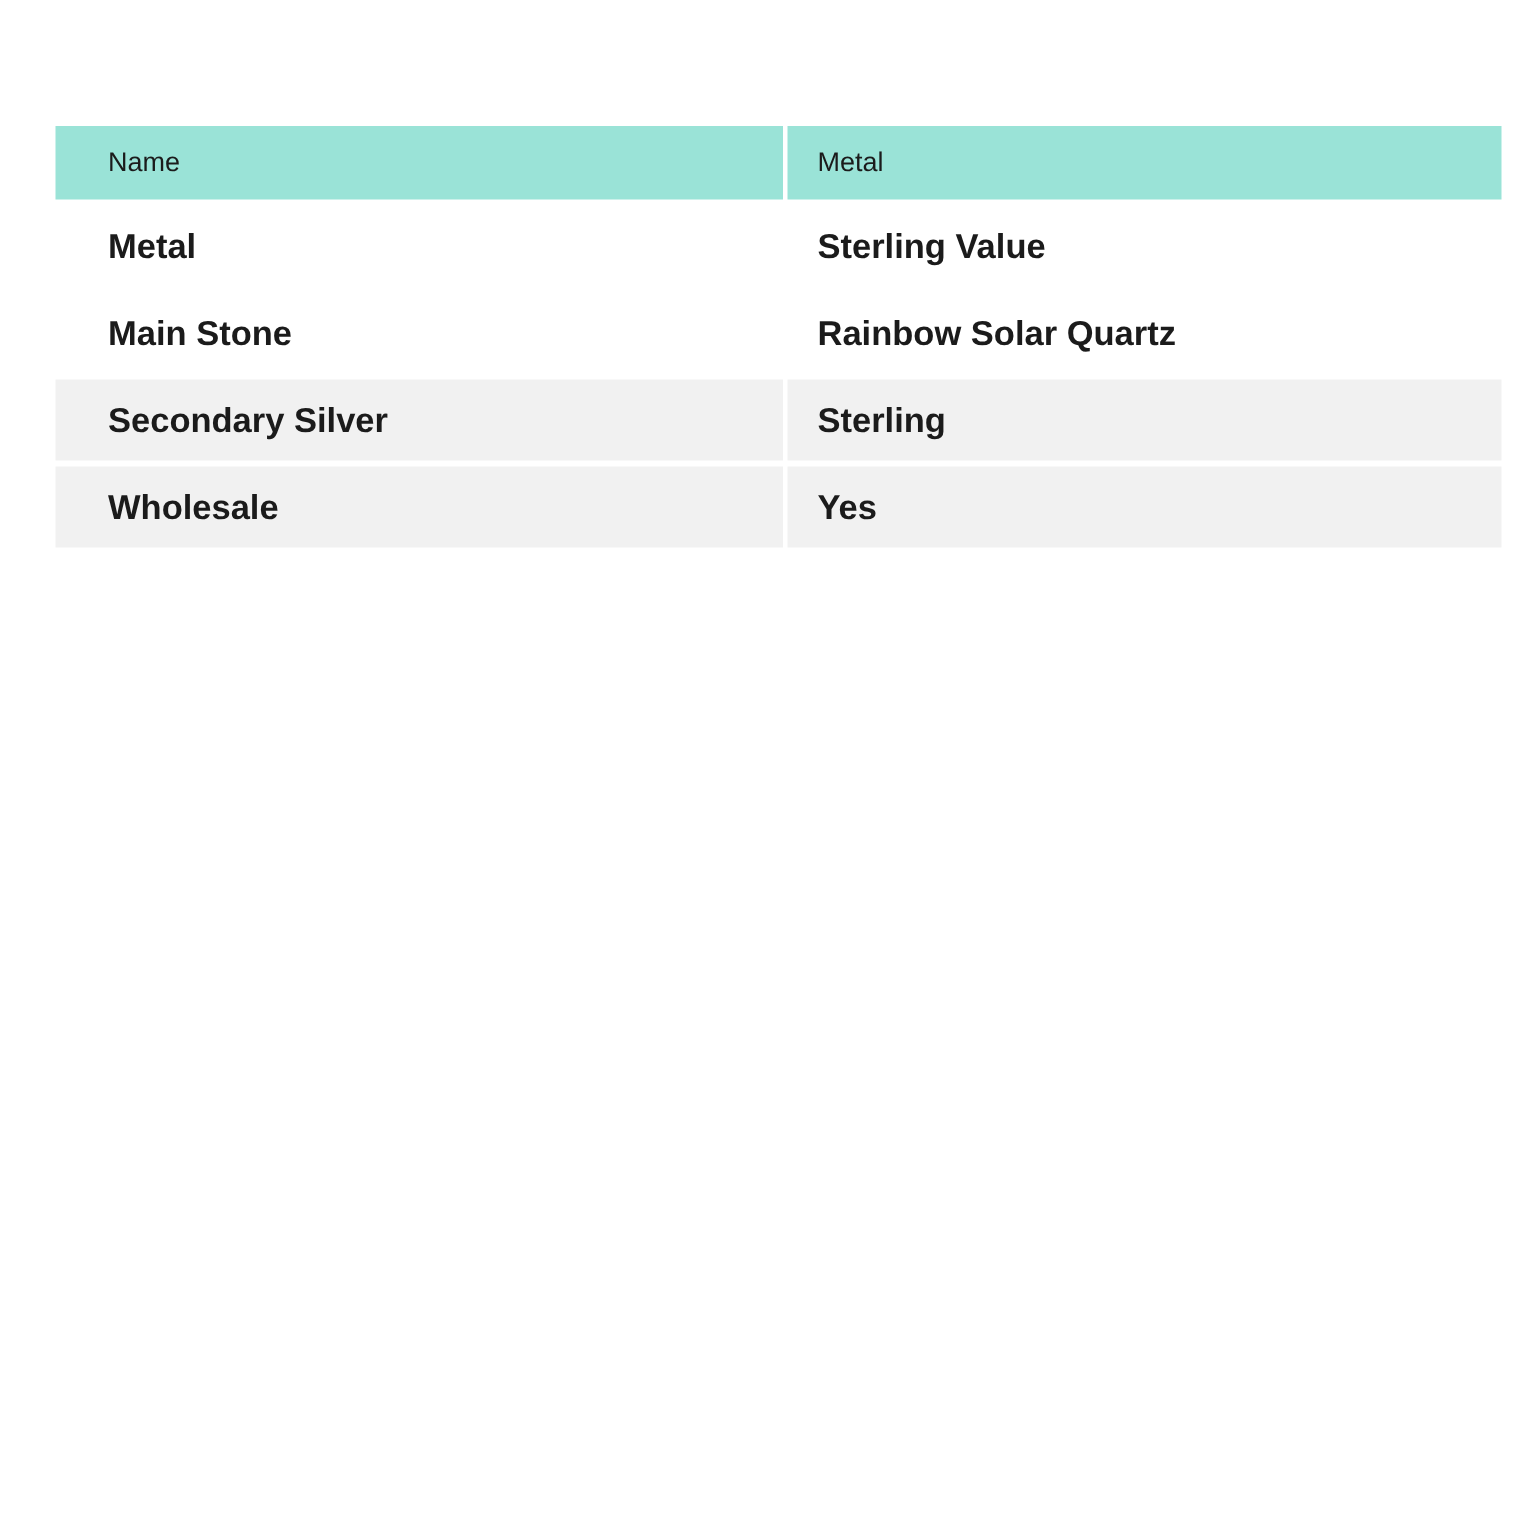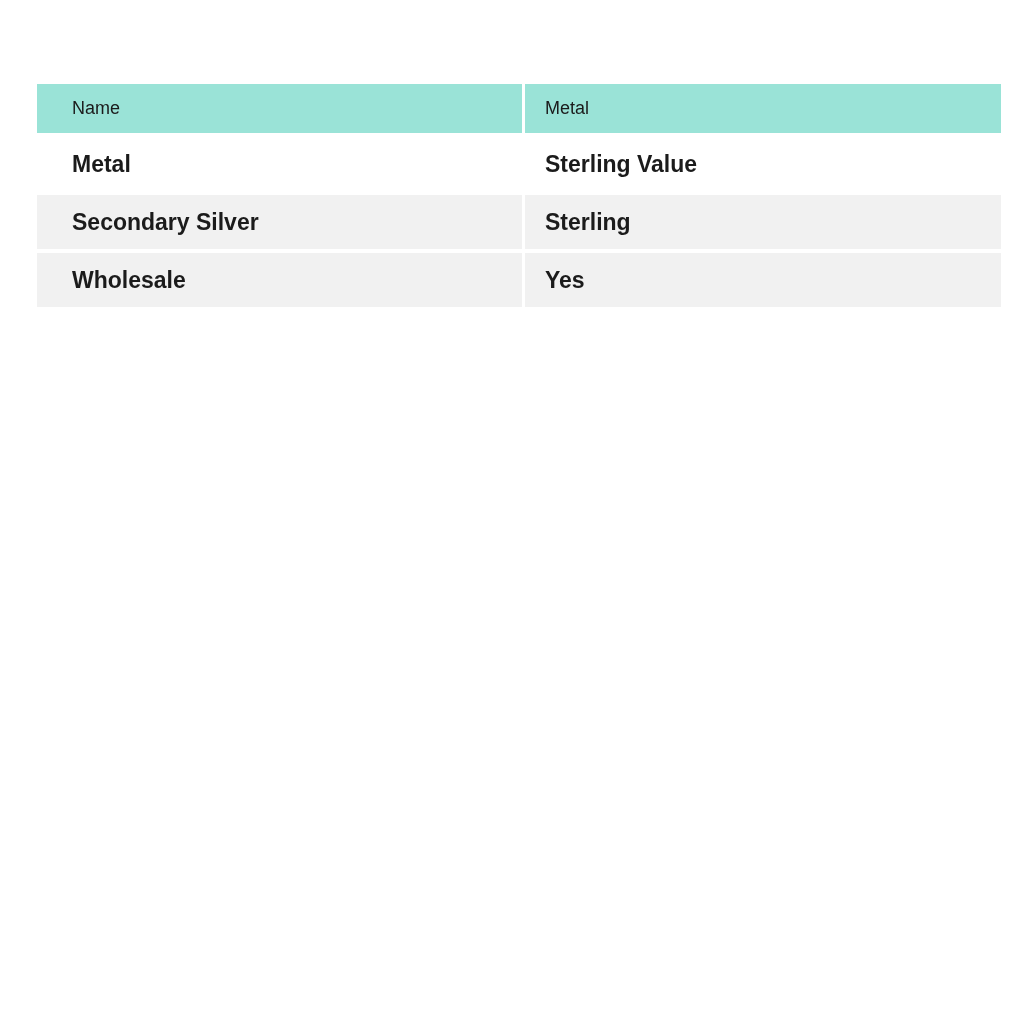--- a/index.html
+++ b/index.html
@@ -67,20 +67,24 @@
       <tr>
         <th class="name-col">Name</th>
         <th class="value-col">Metal</th>
       </tr>
     </thead>
     <tbody>
       <tr class="row-even">
         <td class="name-col">Metal</td>
         <td class="value-col">Sterling Value</td>
       </tr>
+      <tr class="row-even">
+        <td class="name-col">Main Stone</td>
+        <td class="value-col">Rainbow Solar Quartz</td>
+      </tr>
       <tr class="row-odd">
         <td class="name-col">Secondary Silver</td>
         <td class="value-col">Sterling</td>
       </tr>
       <tr class="row-odd">
         <td class="name-col">Wholesale</td>
         <td class="value-col">Yes</td>
       </tr>
     </tbody>
   </table>

